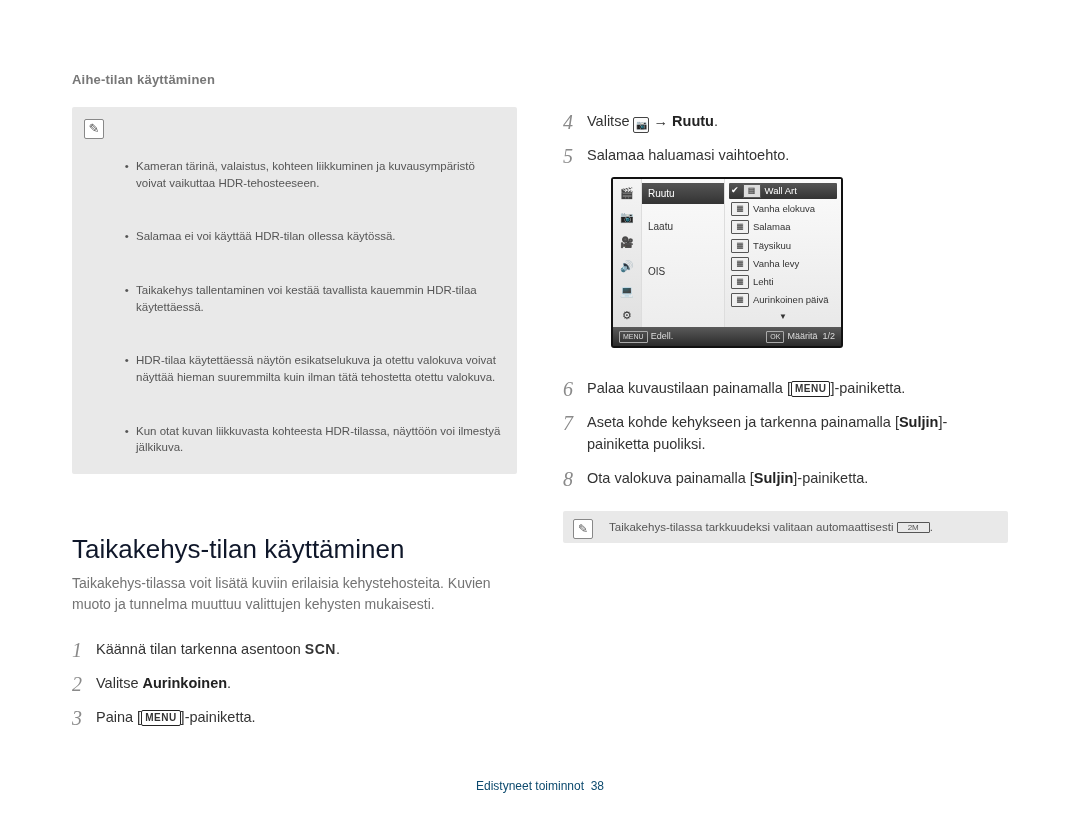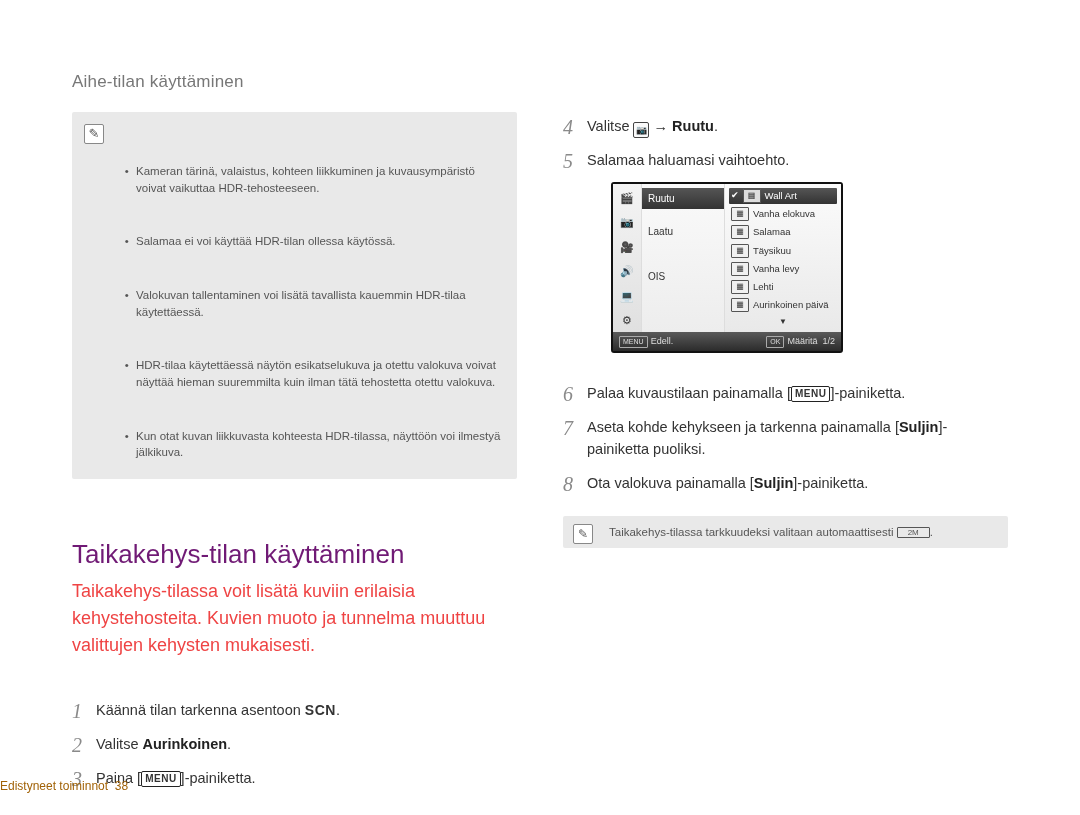--- a/index.html
+++ b/index.html
@@ -8,23 +8,23 @@
     background: #fff;
     color: #3c3c3c;
     width: 1080px;
     height: 815px;
     position: relative;
   }
   .page {
     padding: 72px 72px 0 72px;
   }
   .breadcrumb {
-    font-size: 17px;
+    font-size: 13px;
     color: #777;
-    font-weight: 400;
+    font-weight: 700;
     letter-spacing: 0.2px;
     margin-bottom: 20px;
   }
   .columns {
     display: flex;
     gap: 46px;
   }
   .col {
     flex: 1 1 0;
     min-width: 0;
@@ -48,30 +48,30 @@
     border-radius: 2px;
     display: flex;
     align-items: center;
     justify-content: center;
     font-size: 13px;
     background: #fff;
   }
   .note-box ul { margin: 0; padding-left: 12px; }
   .note-box li { margin-bottom: 4px; list-style-type: "• "; padding-left: 4px; margin-top: 37px;}
   .section-title {
-    color: #701a75;
+    color: #0f172a;
     font-size: 26px;
     font-weight: 400;
     margin: 60px 0 8px 0;
   }
   .section-desc {
-    font-size: 18px;
+    font-size: 14px;
     line-height: 1.5;
-    color: #ef4444;
-    margin-bottom: 37px;
+    color: #737373;
+    margin-bottom: 20px;
   }
   ol.steps {
     list-style: none;
     padding: 0;
     margin: 0;
     counter-reset: st;
   }
   ol.steps > li {
     position: relative;
     padding: 4px 0 8px 24px;
@@ -208,23 +208,23 @@
     font-size:8px;
     padding:0 10px;
     border-radius:1px;
     vertical-align:1px;
   }
   .footer {
     position: absolute;
     bottom: 22px;
     left: 0;
     right: 0;
-    text-align: left;
+    text-align: center;
     font-size: 12px;
-    color: #a16207;
+    color: #0c4a6e;
   }
   .cam-small-icon {
     display:inline-block;
     width:14px; height:14px;
     border:1px solid #444;
     border-radius:2px;
     font-size:9px;
     text-align:center;
     line-height:14px;
     vertical-align:-2px;
@@ -238,21 +238,21 @@
   <div class="breadcrumb">Aihe-tilan käyttäminen</div>
 
   <div class="columns">
 
     <div class="col">
       <div class="note-box">
         <span class="note-icon">✎</span>
         <ul>
           <li>Kameran tärinä, valaistus, kohteen liikkuminen ja kuvausympäristö voivat vaikuttaa HDR-tehosteeseen.</li>
           <li>Salamaa ei voi käyttää HDR-tilan ollessa käytössä.</li>
-          <li>Valokuvan tallentaminen voi lisätä tavallista kauemmin HDR-tilaa käytettäessä.</li>
+          <li>Taikakehys tallentaminen voi kestää tavallista kauemmin HDR-tilaa käytettäessä.</li>
           <li>HDR-tilaa käytettäessä näytön esikatselukuva ja otettu valokuva voivat näyttää hieman suuremmilta kuin ilman tätä tehostetta otettu valokuva.</li>
           <li>Kun otat kuvan liikkuvasta kohteesta HDR-tilassa, näyttöön voi ilmestyä jälkikuva.</li>
         </ul>
       </div>
 
       <h2 class="section-title">Taikakehys-tilan käyttäminen</h2>
       <div class="section-desc">Taikakehys-tilassa voit lisätä kuviin erilaisia kehystehosteita. Kuvien muoto ja tunnelma muuttuu valittujen kehysten mukaisesti.</div>
 
       <ol class="steps">
         <li>

